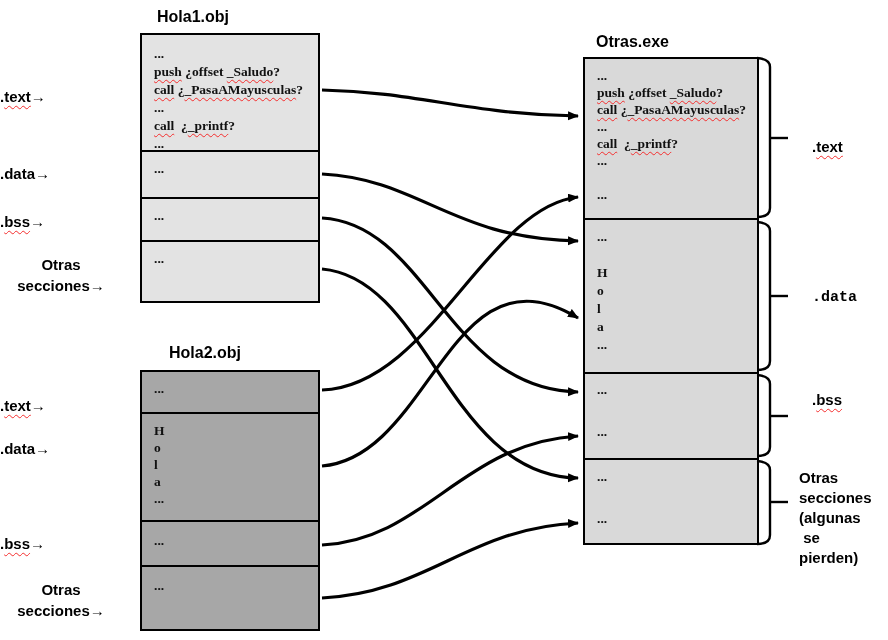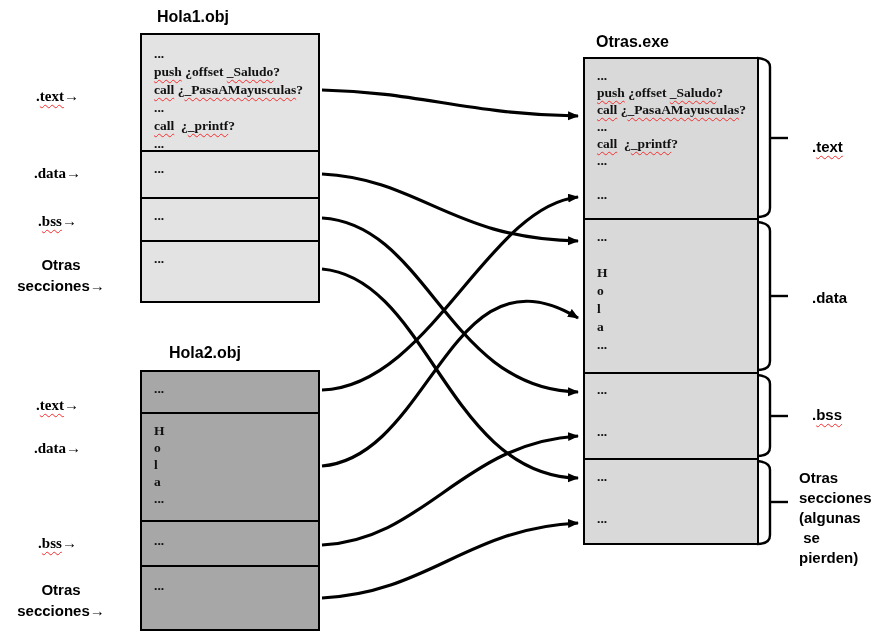--- a/index.html
+++ b/index.html
@@ -3,21 +3,21 @@
 <meta charset="utf-8">
 <style>
   html,body{margin:0;padding:0;background:#fff;}
   .canvas{position:relative;width:888px;height:640px;background:#ffffff;font-family:"Liberation Sans",sans-serif;overflow:hidden;}
   .box{position:absolute;border:2px solid #000;box-sizing:border-box;overflow:hidden;z-index:1;}
   .sec{box-sizing:border-box;border-bottom:2px solid #000;font-family:"Liberation Serif",serif;font-weight:bold;font-size:13.5px;color:#111;}
   .sec.last{border-bottom:none;}
   .code{white-space:pre;}
   .title{position:absolute;font-weight:bold;font-size:16px;color:#000;z-index:3;white-space:pre;}
   .lbl{position:absolute;font-weight:bold;font-size:15px;color:#000;white-space:pre-line;z-index:3;line-height:21px;}
-  .lbl.r{text-align:center;font-family:Liberation Serif, serif;}
+  .lbl.r{text-align:left;}
   .lbl.c{text-align:center;}
   .lbl.pre{white-space:pre;line-height:20px;}
   .sp{text-decoration-line:underline;text-decoration-style:wavy;text-decoration-color:#f42e2e;text-decoration-thickness:1px;text-underline-offset:3px;text-decoration-skip-ink:none;}
   #overlay{position:absolute;left:0;top:0;width:888px;height:640px;z-index:2;pointer-events:none;}
 </style>
 </head>
 <body>
 
 <div class="canvas">
 
@@ -126,21 +126,21 @@
   <div class="lbl c" style="left:0;top:254px;width:122px;">Otras
 secciones→</div>
 
   <div class="lbl r" style="left:0;top:395px;width:115px;">.<span class="sp">text</span>→</div>
   <div class="lbl r" style="left:0;top:438px;width:115px;">.data→</div>
   <div class="lbl r" style="left:0;top:533px;width:115px;">.<span class="sp">bss</span>→</div>
   <div class="lbl c" style="left:0;top:579px;width:122px;">Otras
 secciones→</div>
 
   <div class="lbl" style="left:812px;top:136px;">.<span class="sp">text</span></div>
-  <div class="lbl" style="left:812px;top:287px;">.data</div>
-  <div class="lbl" style="left:812px;top:404px;">.<span class="sp">bss</span></div>
+  <div class="lbl" style="left:812px;top:287px;font-family:Liberation Mono, monospace;">.data</div>
+  <div class="lbl" style="left:812px;top:389px;">.<span class="sp">bss</span></div>
   <div class="lbl pre" style="left:799px;top:468px;">Otras
 secciones
 (algunas
  se
 pierden)</div>
 
 </div>
 
 </body></html>

